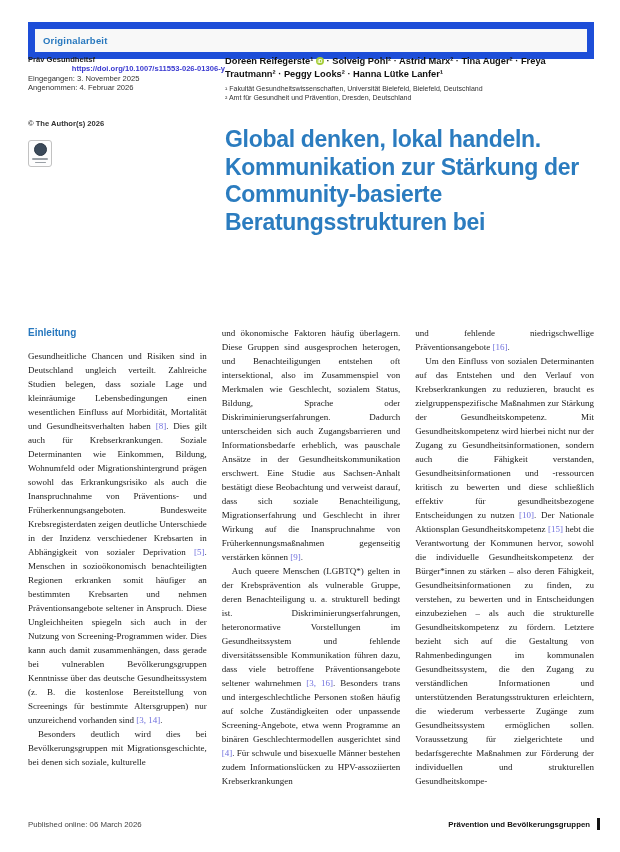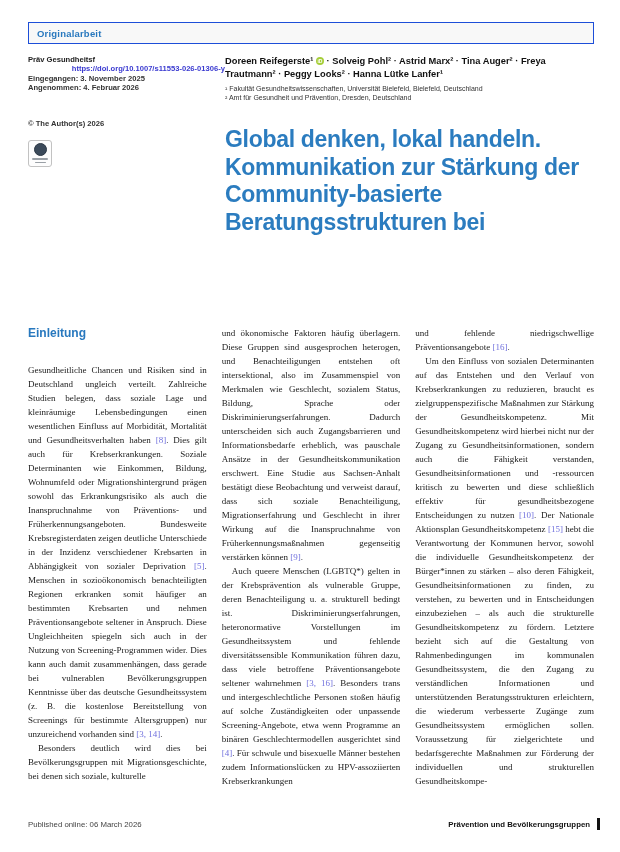--- a/index.html
+++ b/index.html
@@ -1,29 +1,29 @@
 <!DOCTYPE html>
 <html lang="de"><head>
 <meta charset="utf-8">
 <style>
   * { margin:0; padding:0; box-sizing:border-box; }
   html,body { width:620px; height:852px; background:#ffffff; font-family:"Liberation Sans", sans-serif; }
   .page { position:relative; width:620px; height:852px; background:#fff; overflow:hidden; }
 
   
-  .category-band { position:absolute; left:28px; right:26px; top:22px; height:22px;
-    background:#f8f8f8; border:1px solid #1d4ed8; display:flex; align-items:center; padding-left:8px; }
+  .category-band { position:absolute; left:28px; right:26px; top:22px; height:37px;
+    background:#f8f8f8; border:7px solid #1d4ed8; display:flex; align-items:center; padding-left:8px; }
   .category-band span { color:#2878be; font-weight:bold; font-size:9.5px; letter-spacing:.2px; }
 
   
   .head-row { position:absolute; left:28px; top:55px; width:566px; display:flex; }
   .meta-col { width:197px; flex:0 0 197px; font-size:7.6px; line-height:9.4px; color:#222; }
   .journal-abbrev { font-weight:bold; }
   .doi { color:#3a3ad0; font-weight:bold; text-decoration:none; display:block; word-break:break-all;text-align:right; }
-  .meta-line { font-weight:bold; color:#333; }
+  .meta-line { font-weight:normal; color:#333; }
   .copyright { margin-top:26px; font-weight:bold; color:#333; }
 
   .crossmark { margin-top:12px; width:24px; height:27px; border:1px solid #c2c2c2; border-radius:3px;
     background:#fdfdfd; display:flex; flex-direction:column; align-items:center; padding-top:2px; cursor:pointer; }
   .crossmark .cm-circle { width:13px; height:13px; border-radius:50%; background:#3b4a5a; border:1px solid #2b3744; }
   .crossmark .cm-line { width:16px; height:2px; background:#9aa0a6; margin-top:2px; border-radius:1px; }
   .crossmark .cm-line.short { width:11px; height:1.5px; margin-top:1.5px; }
 
   .author-col { flex:1; padding-left:0px; }
   .authors { font-size:9.3px; line-height:12.5px; font-weight:bold; color:#111; width:372px; }
@@ -35,21 +35,21 @@
   .title { position:absolute; left:225px; top:126px; width:380px; color:#2b7cbf; font-weight:bold;
     font-size:23px; line-height:27.5px; letter-spacing:-0.3px; }
   .title .tline { white-space:nowrap; }
 
   
   .bodycols { position:absolute; left:28px; top:326px; width:566px; display:flex; gap:15px;
     max-height:486px; overflow:hidden; }
   .col { flex:1; min-width:0; font-family:"Liberation Serif", serif; font-size:9px; line-height:14px;
     color:#1a1a1a; text-align:justify; hyphens:auto; max-height:486px; overflow:hidden; }
   .section-heading { font-family:"Liberation Sans", sans-serif; color:#2878be; font-weight:bold;
-    font-size:12px; margin-bottom:23px; text-align:left; }
+    font-size:10px; margin-bottom:9px; text-align:left; }
   .col p { margin:0; }
   .col p.indent { text-indent:10px; }
   .ref { color:#7070dd; }
 
   
   .footer { position:absolute; left:28px; right:20px; top:818px; display:flex; align-items:center; font-size:7.8px; }
   .published { color:#444; }
   .footer .spacer { flex:1; }
   .journal-name { font-weight:bold; color:#111; }
   .footer-bar { display:inline-block; width:3px; height:12px; background:#111; margin-left:7px; }

